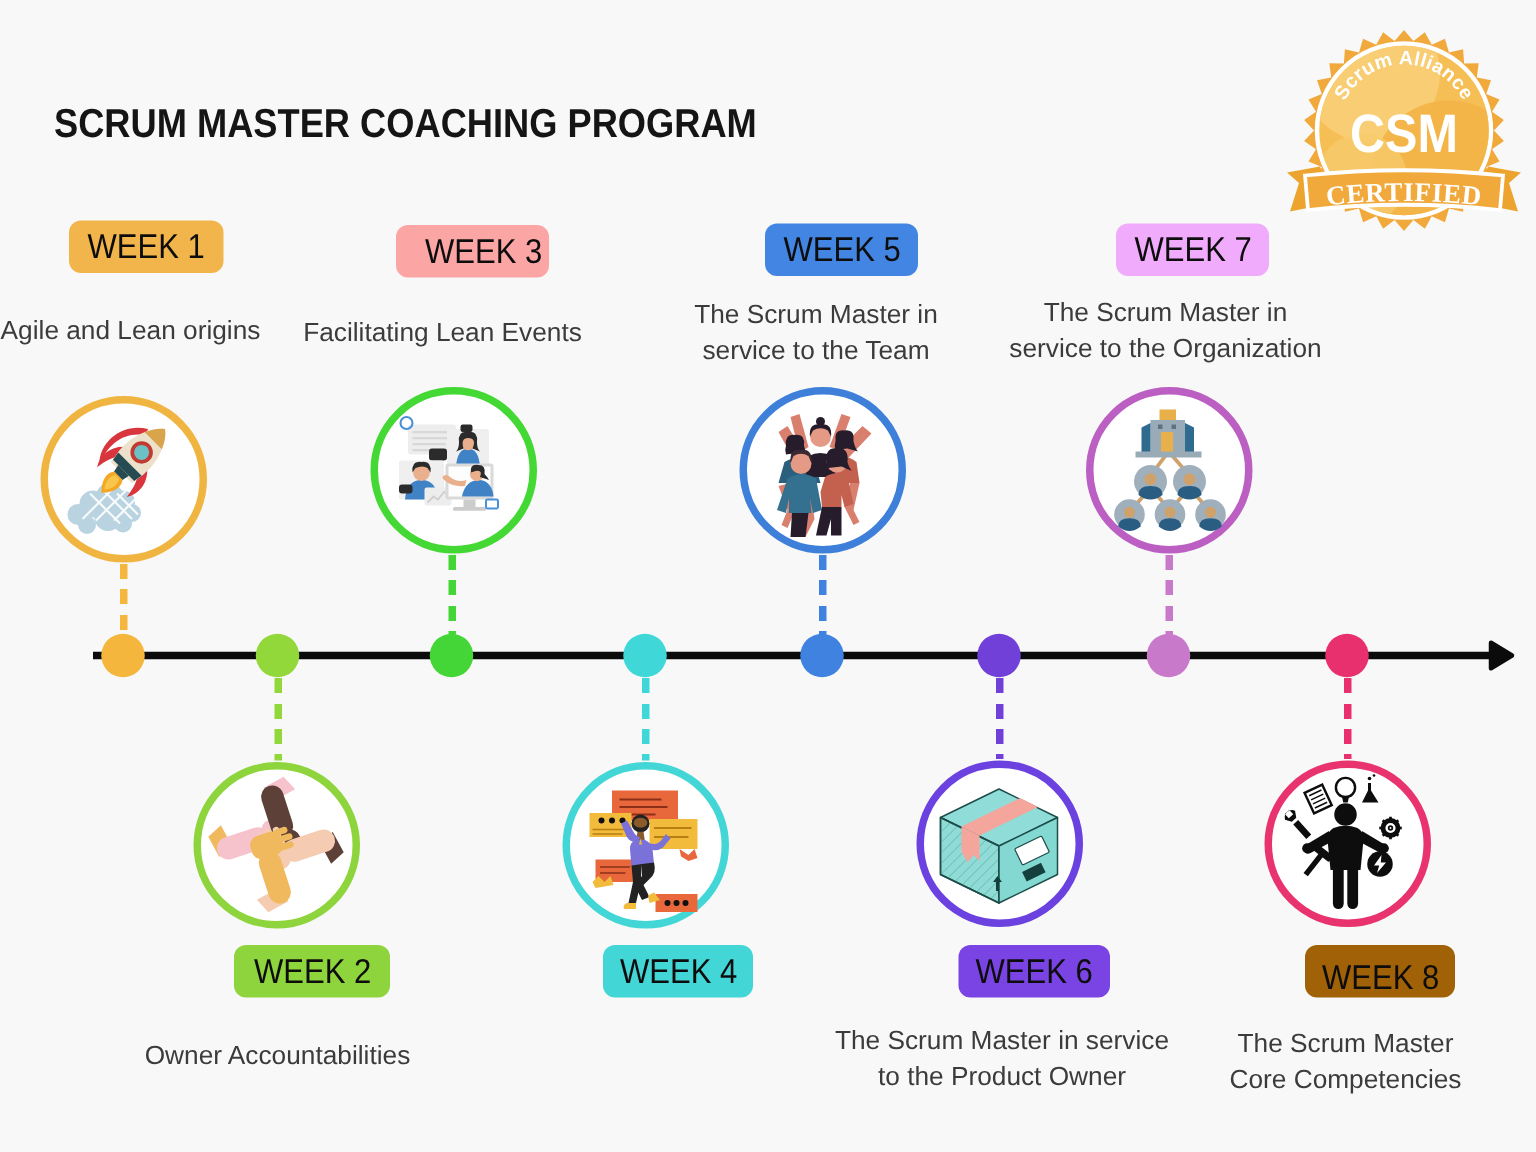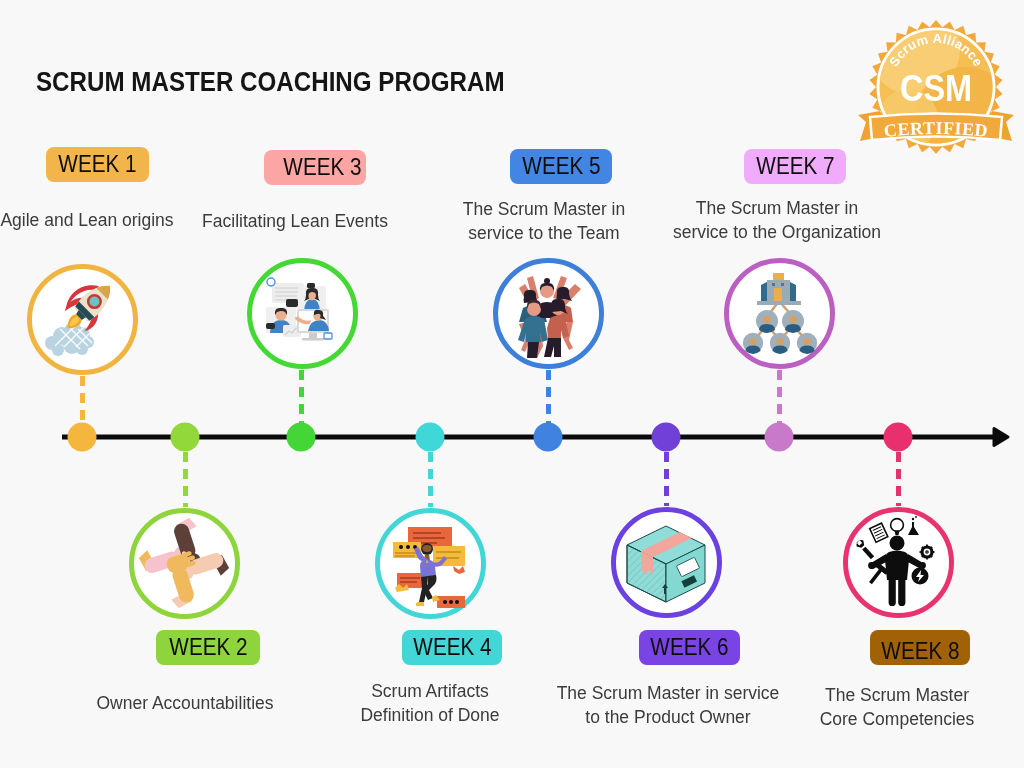--- a/index.html
+++ b/index.html
@@ -65,21 +65,20 @@
     </div>
   <div class="wk" style="left:849px;top:630px;width:100px;background:#a16207;align-items:flex-end;">
       <span>WEEK 8</span>
     </div>
 
   <div class="desc" style="left:-13px;top:208px;width:200px;">Agile and Lean origins</div>
   <div class="desc" style="left:195px;top:209px;width:200px;">Facilitating Lean Events</div>
   <div class="desc" style="left:444px;top:197px;width:200px;">The Scrum Master in<br>service to the Team</div>
   <div class="desc" style="left:662px;top:196px;width:230px;">The Scrum Master in<br>service to the Organization</div>
   <div class="desc" style="left:85px;top:691px;width:200px;">Owner Accountabilities</div>
-  <div class="desc" style="left:330px;top:679px;width:200px;">Scrum Artifacts<br>Definition of Done</div>
   <div class="desc" style="left:548px;top:681px;width:240px;">The Scrum Master in service<br>to the Product Owner</div>
   <div class="desc" style="left:797px;top:683px;width:200px;">The Scrum Master<br>Core Competencies</div>
 
   <div class="circ" style="left:26.5px;top:263.5px;width:111px;height:111px;border:5px solid #f0b541;" id="c1">
       <svg width="100" height="100" viewBox="0 0 100 100">
 
     <g fill="#b9d3e0">
       <circle cx="20" cy="74" r="7"></circle>
           <circle cx="30" cy="67" r="9"></circle>
           <circle cx="41" cy="62" r="9"></circle>

